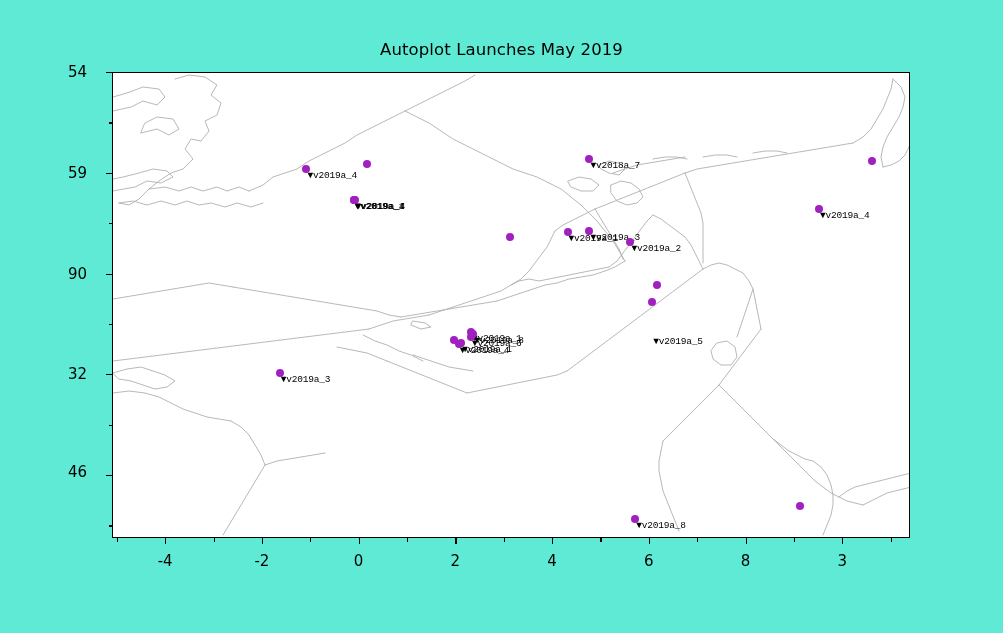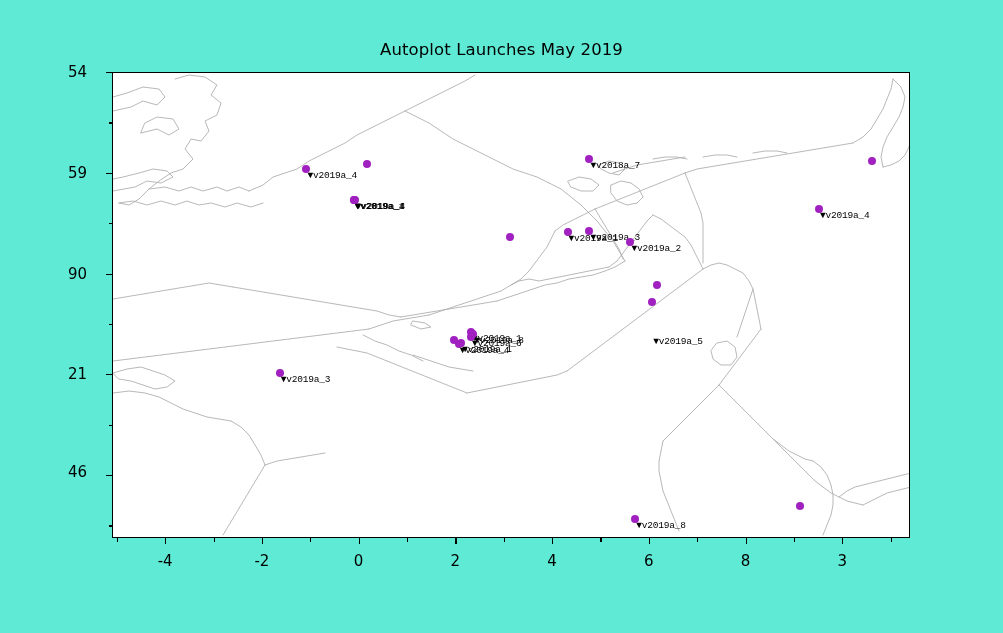--- a/index.html
+++ b/index.html
@@ -307,21 +307,21 @@
       <div class="tick-x" style="left: 310.291px; top: 538px; height: 3.5px;"></div>
       <div class="tick-x" style="left: 407.018px; top: 538px; height: 3.5px;"></div>
       <div class="tick-x" style="left: 503.745px; top: 538px; height: 3.5px;"></div>
       <div class="tick-x" style="left: 600.473px; top: 538px; height: 3.5px;"></div>
       <div class="tick-x" style="left: 697.2px; top: 538px; height: 3.5px;"></div>
       <div class="tick-x" style="left: 793.927px; top: 538px; height: 3.5px;"></div>
       <div class="tick-x" style="left: 890.655px; top: 538px; height: 3.5px;"></div>
       <div class="tick-y" style="left: 106px; top: 475.027px; width: 6px;"></div>
       <div class="ticklabel-y" style="left: 68px; width: 34px; top: 472px;">46</div>
       <div class="tick-y" style="left: 106px; top: 374.27px; width: 6px;"></div>
-      <div class="ticklabel-y" style="left: 68px; width: 34px; top: 374.27px;">21</div>
+      <div class="ticklabel-y" style="left: 68px; width: 34px; top: 374.27px;">32</div>
       <div class="tick-y" style="left: 106px; top: 273.514px; width: 6px;"></div>
       <div class="ticklabel-y" style="left: 68px; width: 34px; top: 273.514px;">90</div>
       <div class="tick-y" style="left: 106px; top: 172.757px; width: 6px;"></div>
       <div class="ticklabel-y" style="left: 68px; width: 34px; top: 172.757px;">59</div>
       <div class="tick-y" style="left: 106px; top: 72px; width: 6px;"></div>
       <div class="ticklabel-y" style="left: 68px; width: 34px; top: 72px;">54</div>
       <div class="tick-y" style="left: 108.5px; top: 525.405px; width: 3.5px;"></div>
       <div class="tick-y" style="left: 108.5px; top: 424.649px; width: 3.5px;"></div>
       <div class="tick-y" style="left: 108.5px; top: 323.892px; width: 3.5px;"></div>
       <div class="tick-y" style="left: 108.5px; top: 223.135px; width: 3.5px;"></div>

